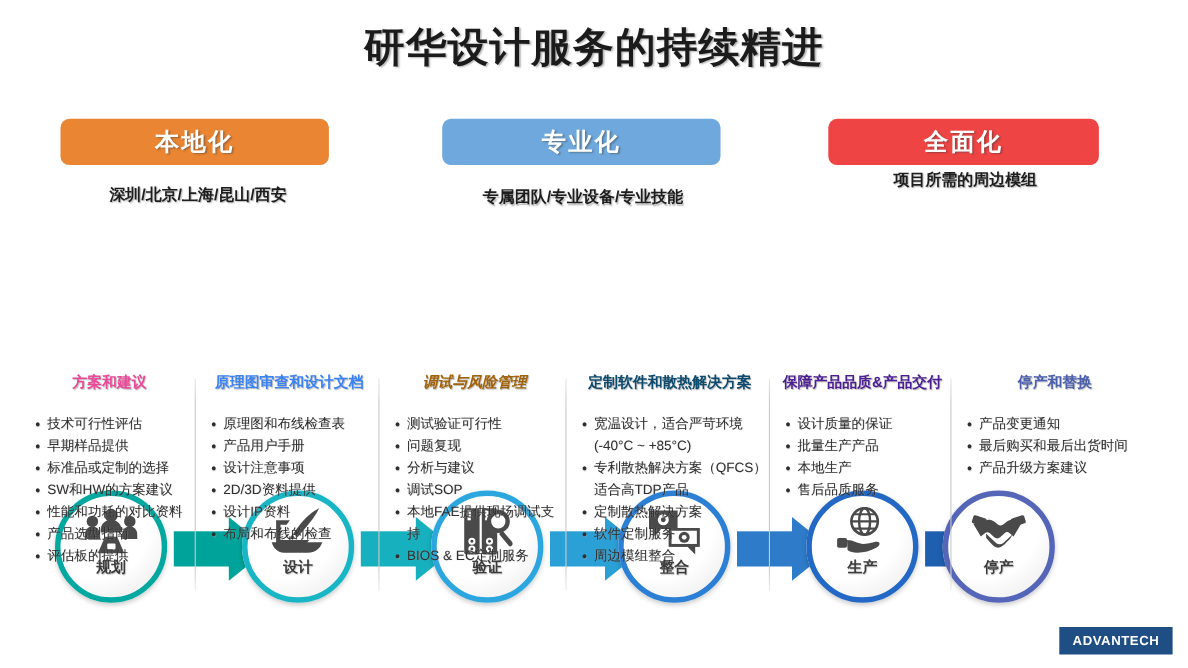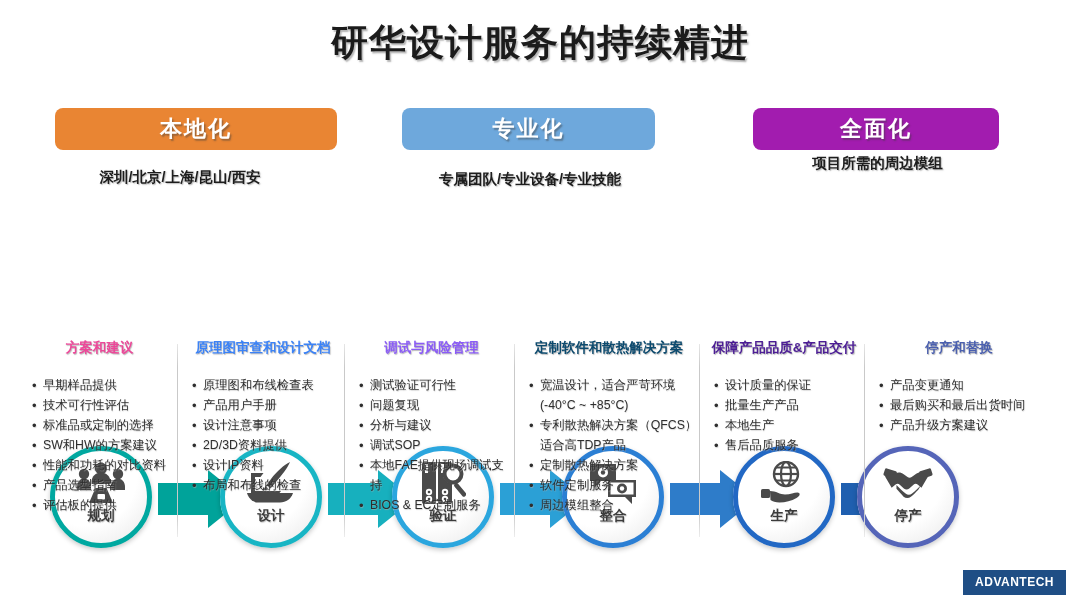--- a/index.html
+++ b/index.html
@@ -26,21 +26,21 @@
     display: flex; align-items: center; justify-content: center;
     color: #ffffff; font-size: 22px; font-weight: bold;
     letter-spacing: 2px;
     text-shadow: 1.5px 1.5px 1.5px rgba(60,60,60,.45);
   }
   .banner-sub {
     position: absolute; text-align: center;
     font-size: 14.5px; font-weight: bold; color: #1d1d1d;
     text-shadow: 1px 1px 1.2px rgba(130,130,130,.55);
   }
-  #banner-0 { left: 55px;  width: 282px; background: #E98533; top: 108px; }
+  #banner-0 { left: 55px;  width: 244px; background: #E98533; top: 108px; }
   #banner-1 { left: 402px; width: 253px; background: #6EA8DC; top: 108px; }
   #banner-2 { left: 753px; width: 246px; background: #E98533; top: 108px; }
   #sub-0 { left: 40px;  width: 280px; top: 168px; }
   #sub-1 { left: 390px; width: 280px; top: 170px; }
   #sub-2 { left: 740px; width: 275px; top: 154px; }
 
   
   #process { position: absolute; top: 222px; left: 0; width: 1080px; height: 112px; }
   .arrow {
     position: absolute; top: 248px; width: 86px; height: 58px;
@@ -125,21 +125,21 @@
   <div class="banner" id="banner-0" style="background: rgb(233, 133, 51);">
     <span>本地化</span>
   </div>
   <div class="banner-sub" id="sub-0">深圳/北京/上海/昆山/西安</div>
 
   <div class="banner" id="banner-1" style="background: rgb(110, 168, 220);">
     <span>专业化</span>
   </div>
   <div class="banner-sub" id="sub-1">专属团队/专业设备/专业技能</div>
 
-  <div class="banner" id="banner-2" style="background: #a21caf;">
+  <div class="banner" id="banner-2" style="background: #ef4444;">
     <span>全面化</span>
   </div>
   <div class="banner-sub" id="sub-2">项目所需的周边模组</div>
 
   <div id="process">
       <div class="arrow" style="left: 158px;">
         <div class="shaft" style="background: rgb(0, 163, 154);"></div>
         <div class="head" style="border-left: 36px solid rgb(0, 163, 154);"></div>
       </div>
       <div class="arrow" style="left: 328px;">
@@ -256,42 +256,42 @@
 
   <div id="columns">
       <div class="divider" style="left: 177px;"></div>
       <div class="divider" style="left: 344px;"></div>
       <div class="divider" style="left: 514px;"></div>
       <div class="divider" style="left: 699px;"></div>
       <div class="divider" style="left: 864px;"></div>
       <div class="col" style="left: 22px; width: 155px;">
         <div class="col-head" style="color: #ec4899;">方案和建议</div>
         <ul class="col-list">
+          <li>技术可行性评估</li>
           <li>早期样品提供</li>
-          <li>技术可行性评估</li>
           <li>标准品或定制的选择</li>
           <li>SW和HW的方案建议</li>
           <li>性能和功耗的对比资料</li>
           <li>产品选型指南</li>
           <li>评估板的提供</li>
         </ul>
       </div>
       <div class="col" style="left: 182px; width: 162px;">
         <div class="col-head" style="color: #3b82f6;">原理图审查和设计文档</div>
         <ul class="col-list">
           <li>原理图和布线检查表</li>
           <li>产品用户手册</li>
           <li>设计注意事项</li>
           <li>2D/3D资料提供</li>
           <li>设计IP资料</li>
           <li>布局和布线的检查</li>
         </ul>
       </div>
       <div class="col" style="left: 349px; width: 165px;">
-        <div class="col-head" style="color: #8b5cf6;">调试与风险管理</div>
+        <div class="col-head" style="color: #a16207; font-style: italic;">调试与风险管理</div>
         <ul class="col-list">
           <li>测试验证可行性</li>
           <li>问题复现</li>
           <li>分析与建议</li>
           <li>调试SOP</li>
           <li>本地FAE提供现场调试支持</li>
           <li>BIOS &amp; EC定制服务</li>
         </ul>
       </div>
       <div class="col" style="left: 519px; width: 180px;">

